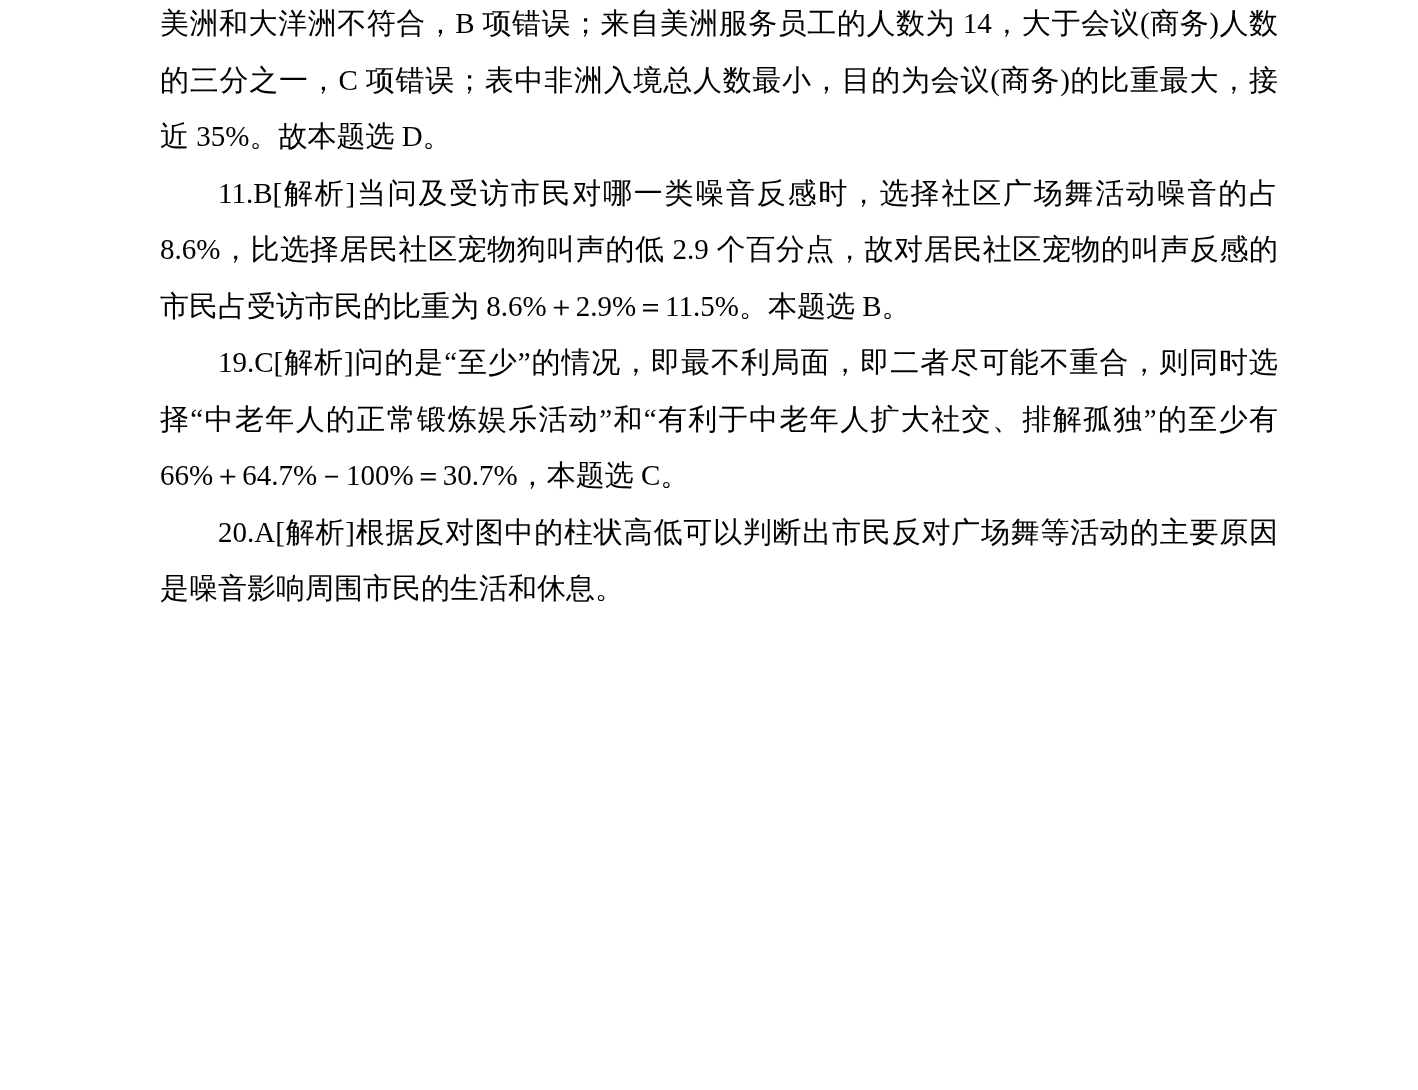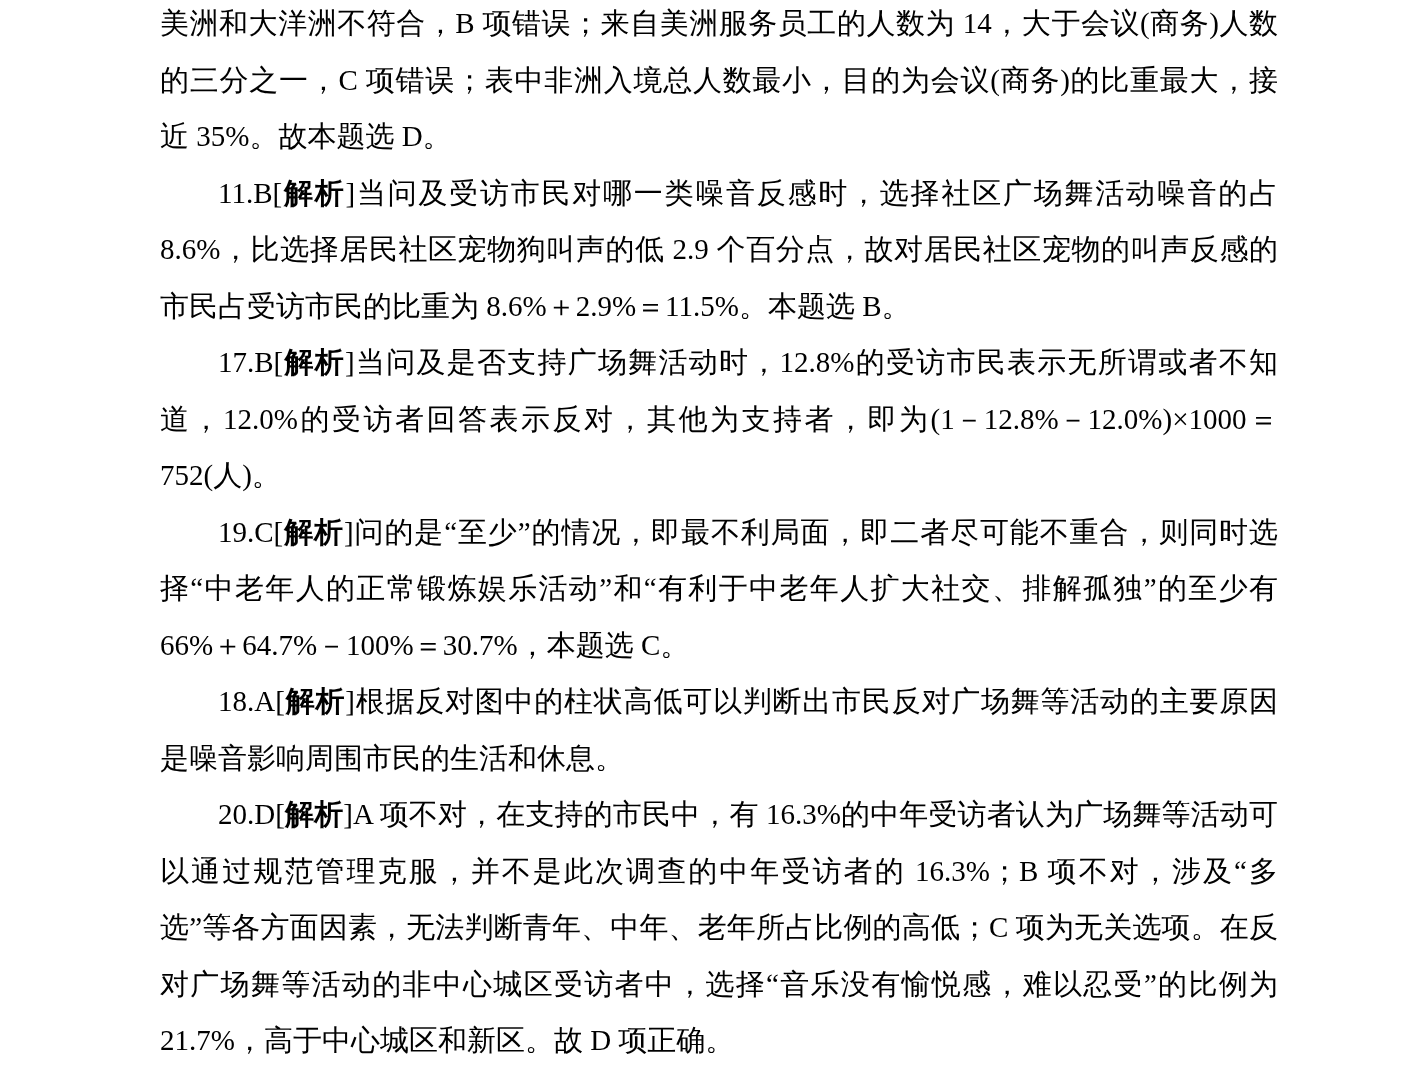--- a/index.html
+++ b/index.html
@@ -27,28 +27,26 @@
   }
   .text-block p {
     margin: 0;
     padding: 0;
   }
   .text-block p.indent {
     text-indent: 2em;
   }
   .analysis-label {
     font-family: "Liberation Sans", "DejaVu Sans", sans-serif;
-    font-weight: bold;
+    font-weight: normal;
   }
 </style>
 </head>
 <body>
 
 <div class="page">
   <div class="text-block" id="text-block">
       <p><span>美洲和大洋洲不符合，B 项错误；来自美洲服务员工的人数为 14，大于会议(商务)人数的三分之一，C 项错误；表中非洲入境总人数最小，目的为会议(商务)的比重最大，接近 35%。故本题选 D。</span></p>
       <p class="indent"><span>11.B[</span><span class="analysis-label">解析</span><span>]当问及受访市民对哪一类噪音反感时，选择社区广场舞活动噪音的占 8.6%，比选择居民社区宠物狗叫声的低 2.9 个百分点，故对居民社区宠物的叫声反感的市民占受访市民的比重为 8.6%＋2.9%＝11.5%。本题选 B。</span></p>
-      <p class="indent"><span>17.B[</span><span class="analysis-label">解析</span><span>]当问及是否支持广场舞活动时，12.8%的受访市民表示无所谓或者不知道，12.0%的受访者回答表示反对，其他为支持者，即为(1－12.8%－12.0%)×1000＝752(人)。</span></p>
       <p class="indent"><span>19.C[</span><span class="analysis-label">解析</span><span>]问的是“至少”的情况，即最不利局面，即二者尽可能不重合，则同时选择“中老年人的正常锻炼娱乐活动”和“有利于中老年人扩大社交、排解孤独”的至少有 66%＋64.7%－100%＝30.7%，本题选 C。</span></p>
-      <p class="indent"><span>18.A[</span><span class="analysis-label">解析</span><span>]根据反对图中的柱状高低可以判断出市民反对广场舞等活动的主要原因是噪音影响周围市民的生活和休息。</span></p>
-      <p class="indent"><span>20.D[</span><span class="analysis-label">解析</span><span>]A 项不对，在支持的市民中，有 16.3%的中年受访者认为广场舞等活动可以通过规范管理克服，并不是此次调查的中年受访者的 16.3%；B 项不对，涉及“多选”等各方面因素，无法判断青年、中年、老年所占比例的高低；C 项为无关选项。在反对广场舞等活动的非中心城区受访者中，选择“音乐没有愉悦感，难以忍受”的比例为 21.7%，高于中心城区和新区。故 D 项正确。</span></p>
+      <p class="indent"><span>20.A[</span><span class="analysis-label">解析</span><span>]根据反对图中的柱状高低可以判断出市民反对广场舞等活动的主要原因是噪音影响周围市民的生活和休息。</span></p>
     </div>
 </div>
 
 </body></html>

